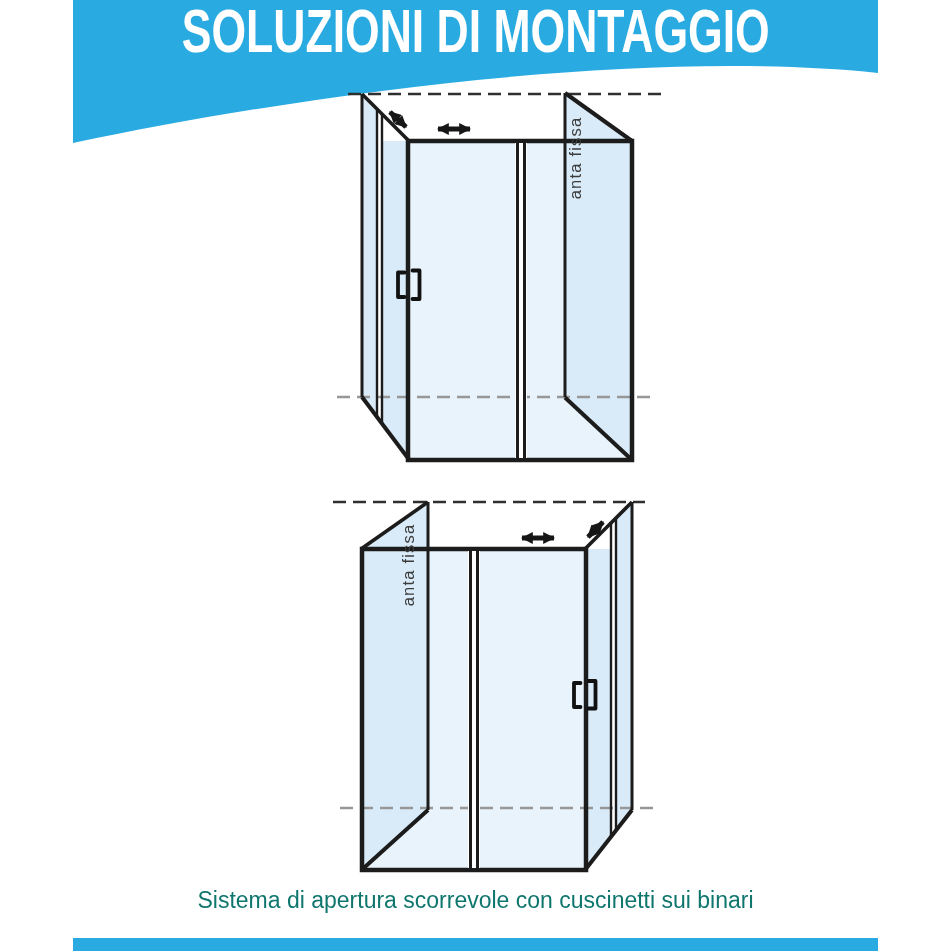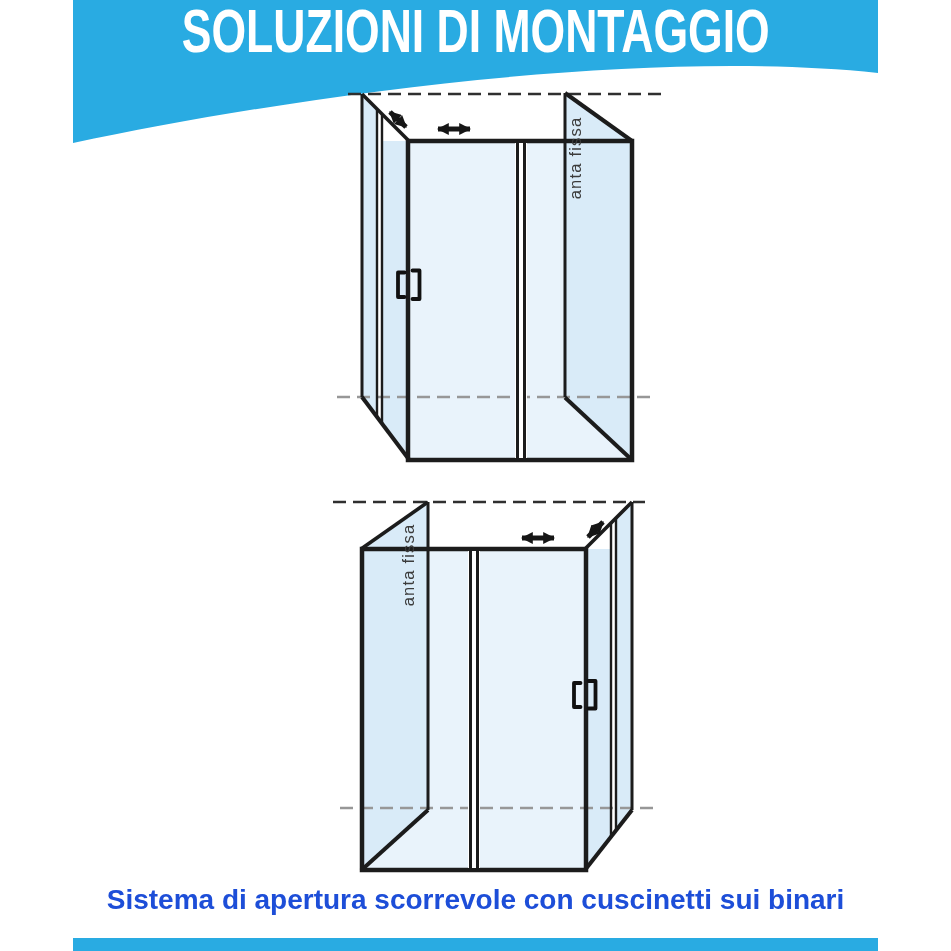--- a/index.html
+++ b/index.html
@@ -17,23 +17,23 @@
     color:#ffffff;
     font-weight:bold;
     font-size:61px;
     white-space:nowrap;
     transform:scaleX(0.73);
     letter-spacing:0px;
     font-family:"Liberation Sans",sans-serif;
   }
   #caption-box{left:0;top:880px;width:951px;height:40px;}
   #caption-box span{
-    color:#1d4ed8;
-    font-weight:bold;
-    font-size:28px;
+    color:#0f766e;
+    font-weight:normal;
+    font-size:23px;
     white-space:nowrap;
     letter-spacing:0px;
   }
   .panel-label{
     font-family:"Liberation Sans",sans-serif;
     font-size:16.5px;
     letter-spacing:1.2px;
     fill:#3c3c3c;
   }
 </style>

